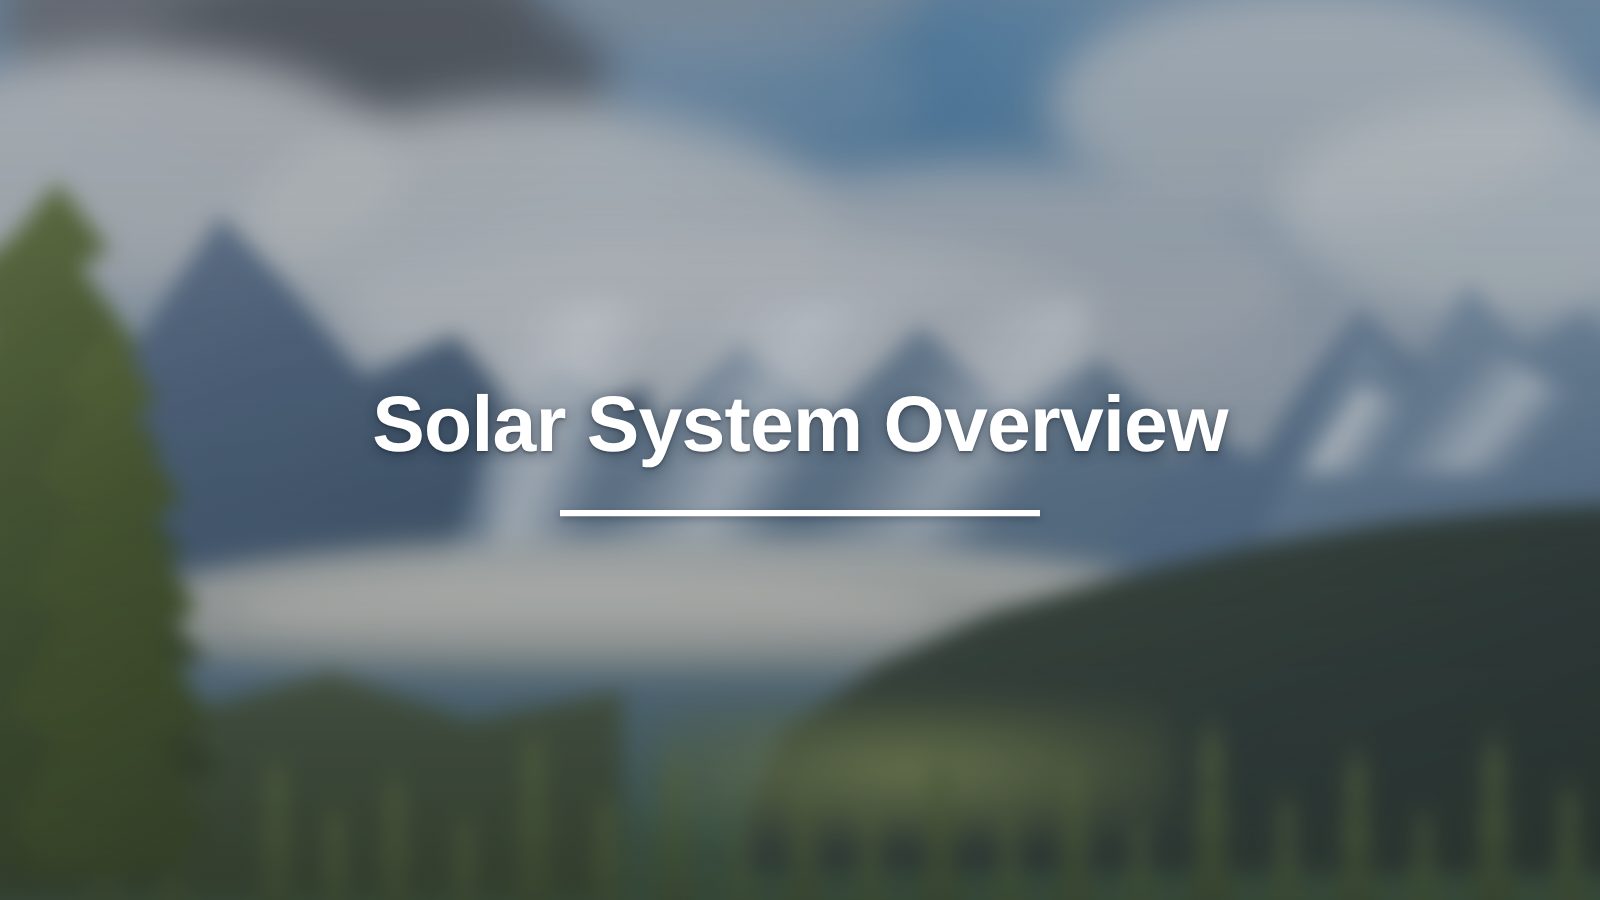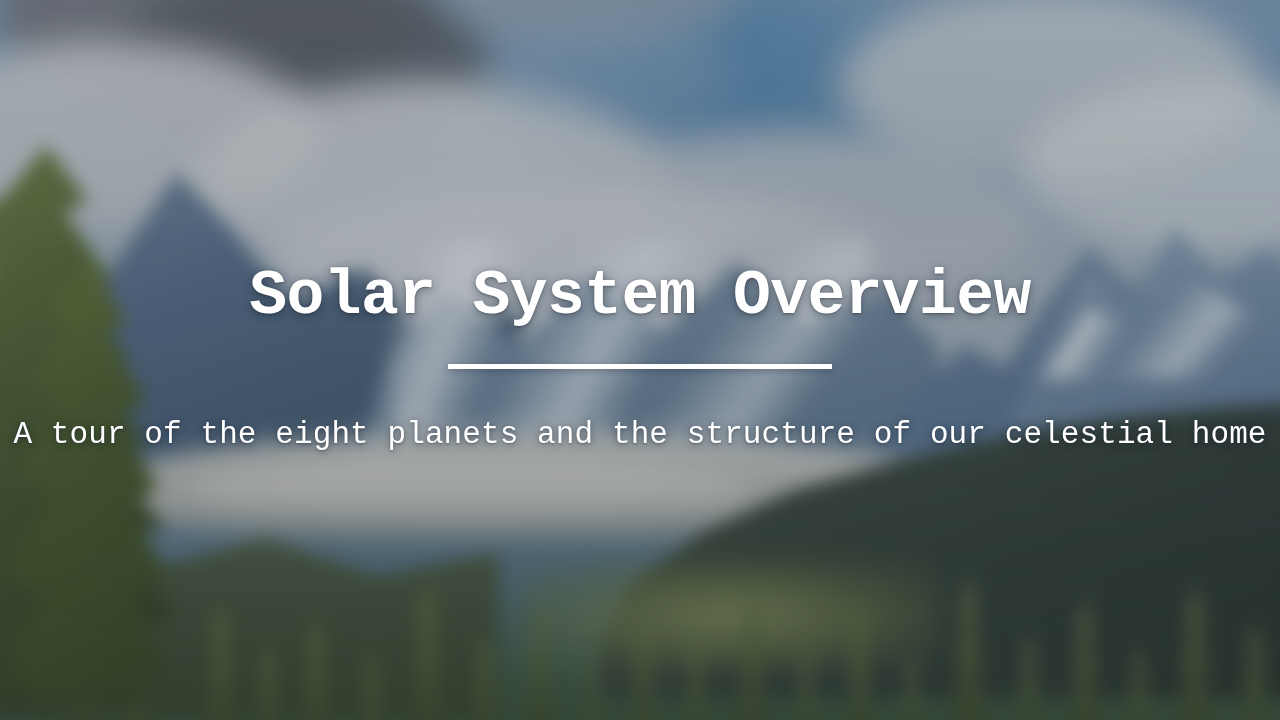--- a/index.html
+++ b/index.html
@@ -218,21 +218,20 @@
 
   
   .content {
     position: absolute;
     inset: 0;
     display: flex;
     flex-direction: column;
     align-items: center;
     justify-content: center;
     text-align: left;
-    font-family: Liberation Mono, monospace;
   }
 
   .title {
     margin: 0;
     font-size: 63px;
     font-weight: 700;
     line-height: 1.05;
     letter-spacing: -0.6px;
     color: #ffffff;
     text-shadow: 0 2px 10px rgba(20,30,45,0.45), 0 1px 2px rgba(20,30,45,0.35);
@@ -327,16 +326,15 @@
     <div class="fg-tree-2"></div>
   </div>
 
   <div class="scrim"></div>
 
   <div class="content">
     <h1 class="title">Solar System Overview</h1>
 
     <div class="divider"></div>
 
-    <p class="subtitle">A tour of the eight planets and the structure of our celestial home</p>
   </div>
 
 </div>
 
 </body></html>

